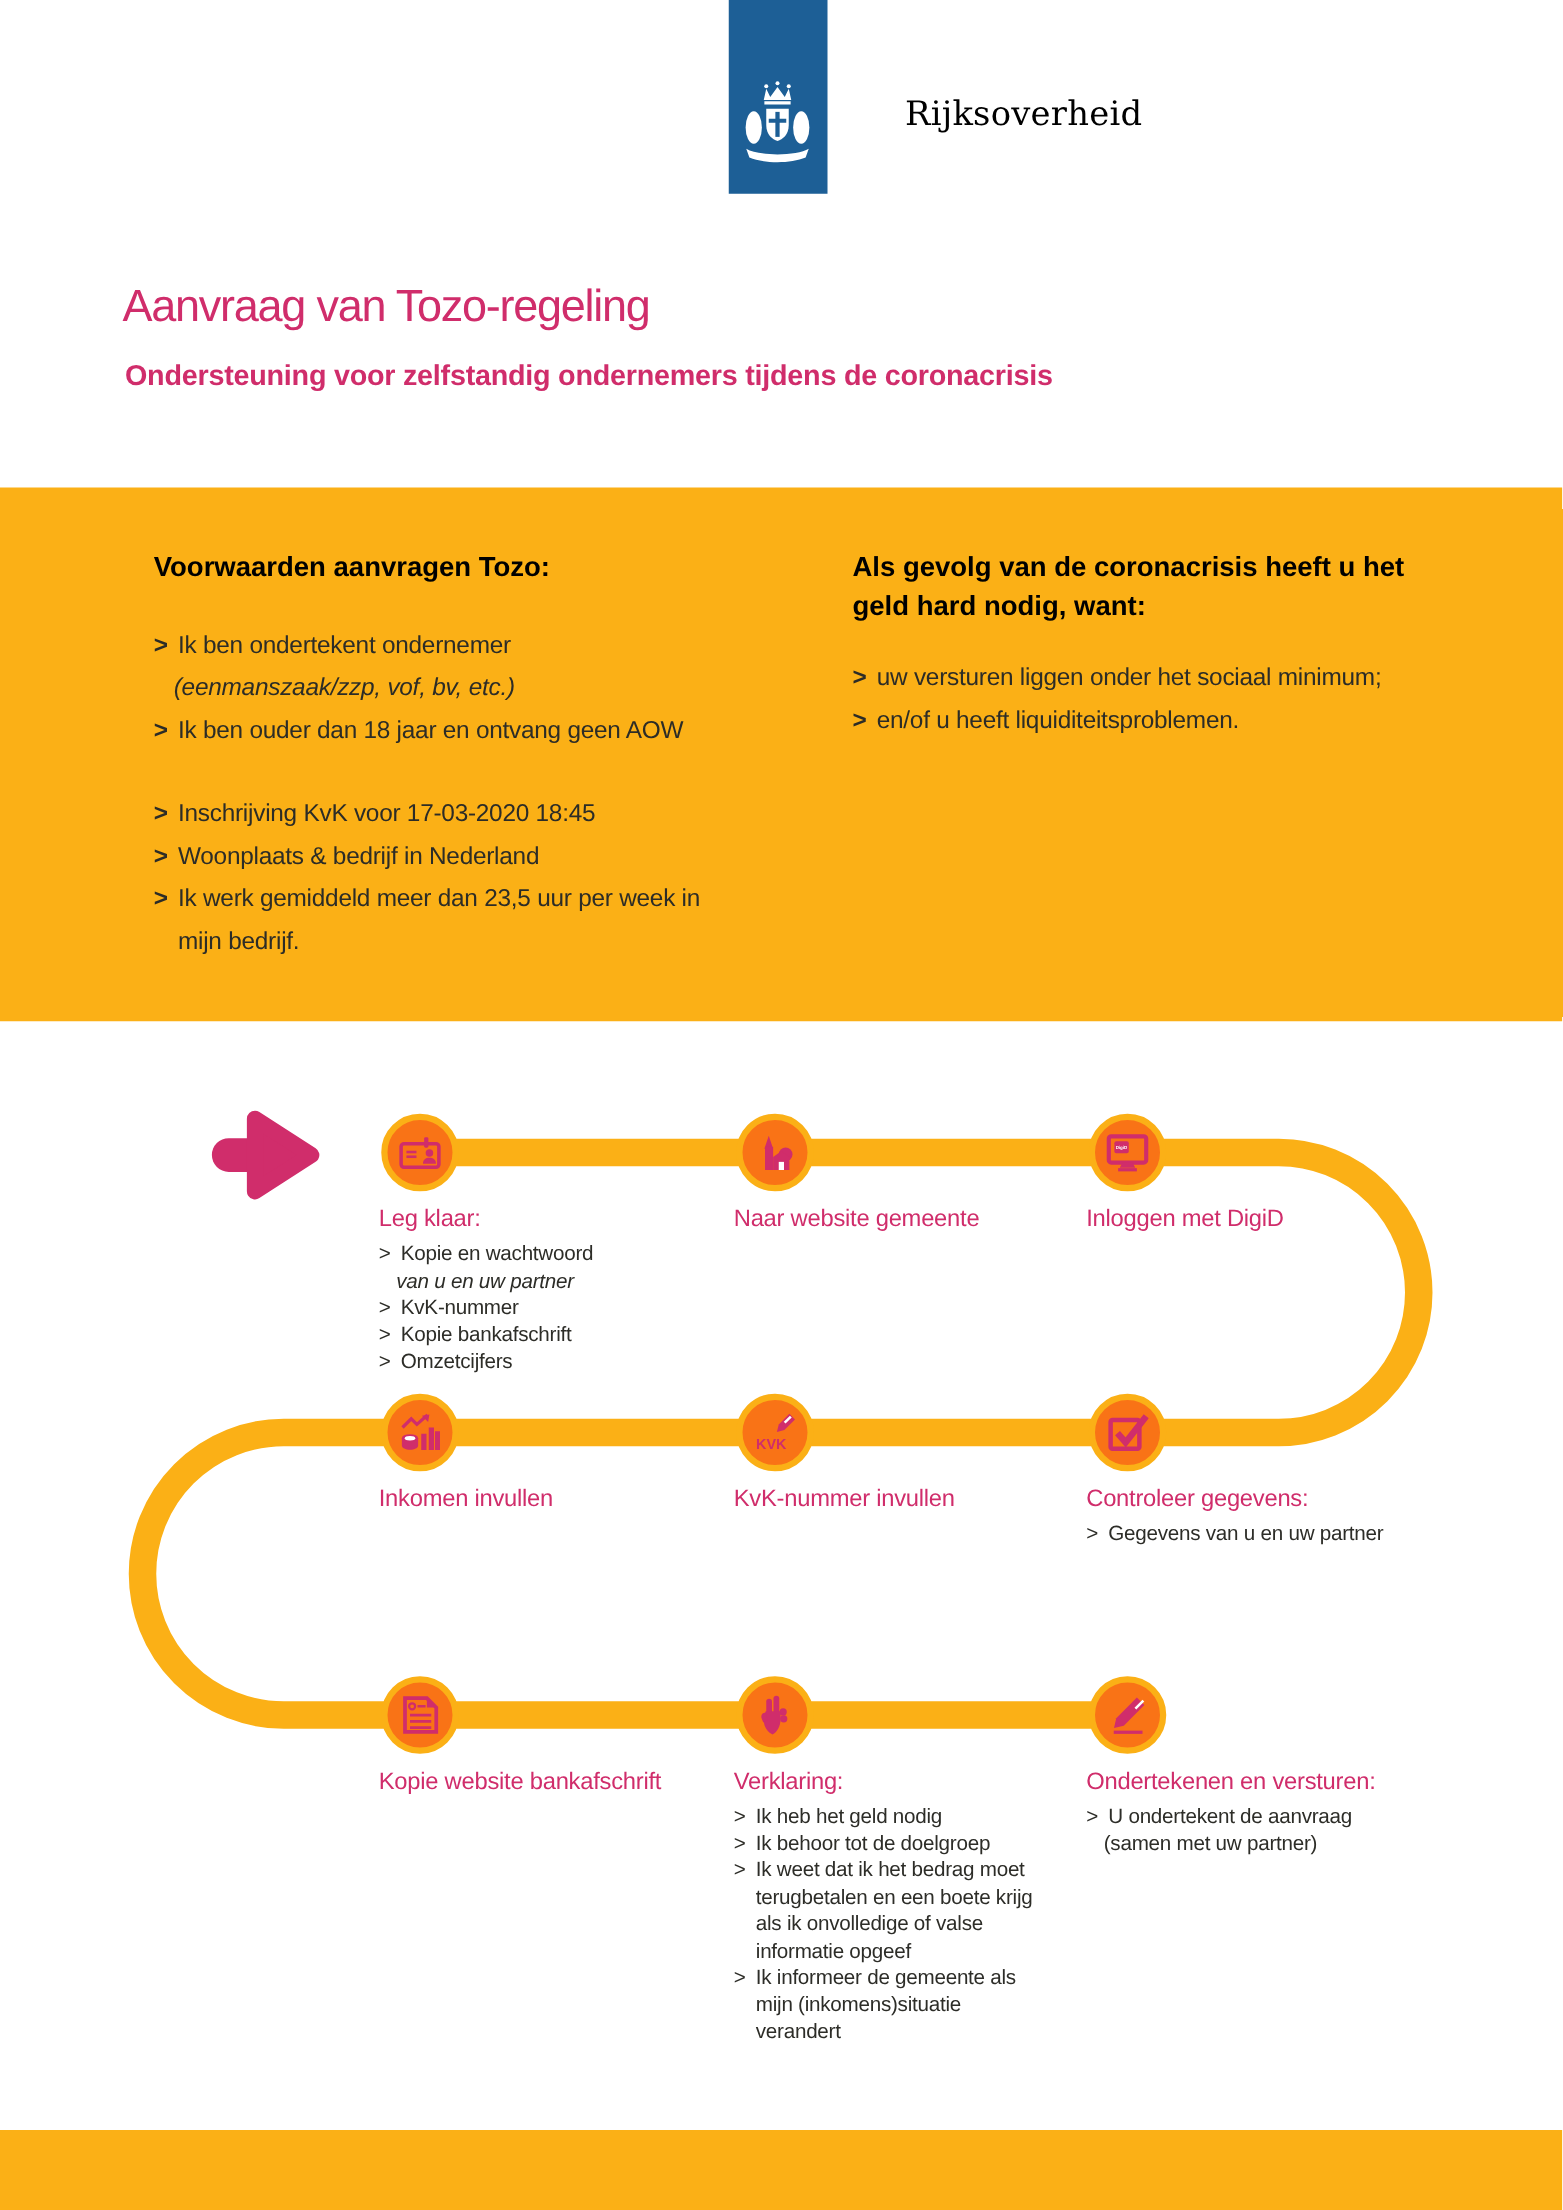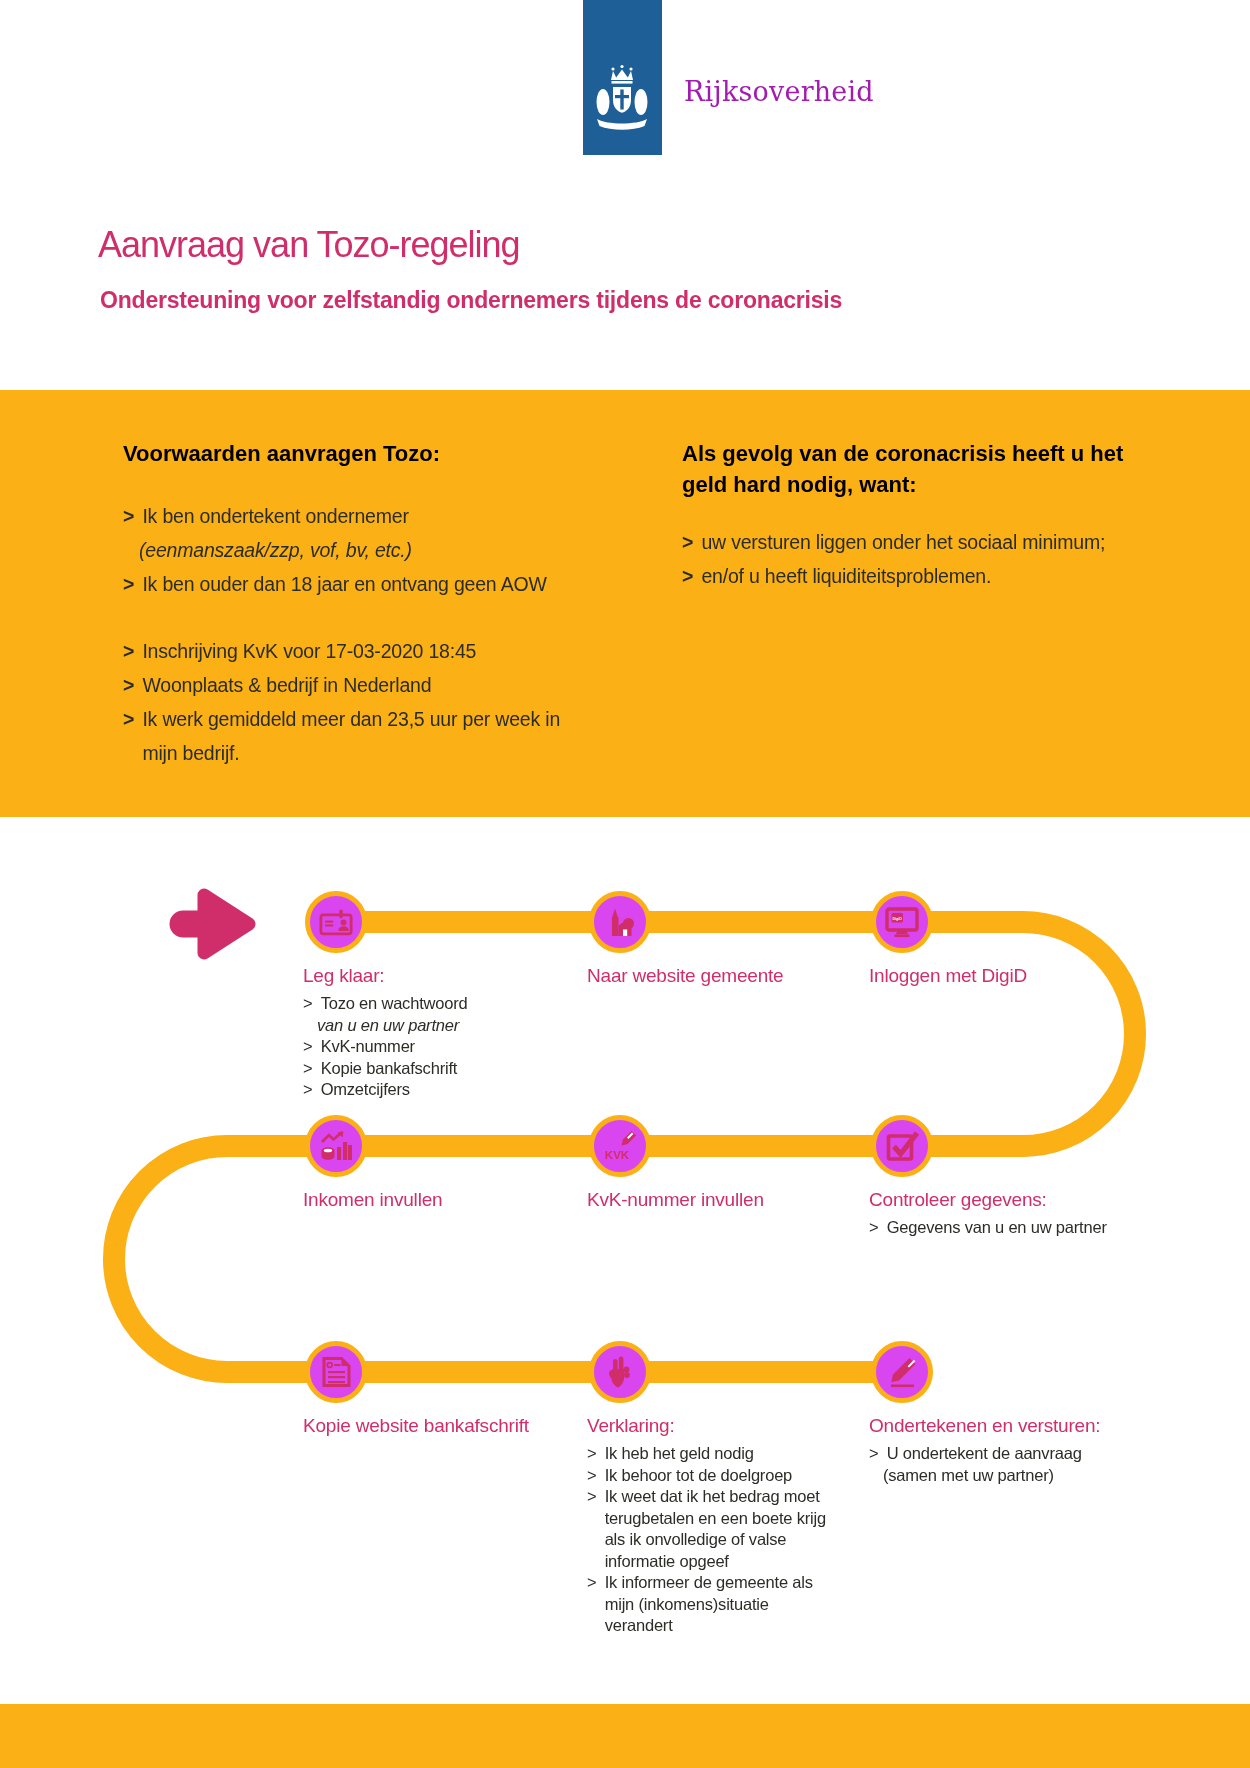--- a/index.html
+++ b/index.html
@@ -10,23 +10,23 @@
   }
   html,body{margin:0;padding:0;background:#ffffff;}
   .canvas{
     position:relative;width:1250px;height:1768px;overflow:hidden;background:#fff;
     font-family:"Liberation Sans",sans-serif;color:var(--ink);
   }
   
   .brand-block{position:absolute;left:583px;top:0;width:79px;height:155px;background:var(--blue);}
   .crest{position:absolute;left:10px;top:64px;}
   .brand-name{
-    position:absolute;left:684px;top:76px;
+    position:absolute;left:724px;top:76px;
     font-family:"DejaVu Serif","Liberation Serif",serif;
-    font-size:27px;color:#a21caf;letter-spacing:.2px;
+    font-size:27px;color:#000000;letter-spacing:.2px;
   }
   
   .page-title{
     position:absolute;left:98px;top:224px;
     font-size:36px;font-weight:normal;letter-spacing:-1px;
     color:var(--magenta);
   }
   .page-subtitle{
     position:absolute;left:100px;top:287px;
     font-size:23px;font-weight:bold;letter-spacing:-.2px;
@@ -51,21 +51,21 @@
   .flow-svg{position:absolute;left:0;top:0;width:1250px;height:1768px;pointer-events:none;}
   .path-line{stroke:var(--yellow);stroke-width:22;fill:none;}
   .mg-f{fill:var(--magenta);}
   .mg-s{stroke:var(--magenta);fill:none;}
   .wh-f{fill:#ffffff;}
   .step{position:absolute;width:272px;}
   .s-c1{left:303px;} .s-c2{left:587px;} .s-c3{left:869px;}
   .s-r1{top:891px;} .s-r2{top:1115px;} .s-r3{top:1341px;}
   .w-narrow{width:254px;} .w-wide{width:300px;}
   .circle{
-    width:62px;height:62px;box-sizing:border-box;background:#d946ef;
+    width:62px;height:62px;box-sizing:border-box;background:#f97316;
     border:5px solid var(--yellow);border-radius:50%;
     display:flex;align-items:center;justify-content:center;margin-left:2px;
   }
   .step-label{margin-top:11px;font-size:19px;font-weight:normal;color:var(--magenta);letter-spacing:-.2px;line-height:23px;}
   .flow-list{margin-top:6px;font-size:16.5px;line-height:21.5px;color:#2d2d28;}
   .flow-list .li-cont{margin-left:14px;}
   
   .bottom-band{position:absolute;left:0;top:1704px;width:1250px;height:64px;background:var(--yellow);}
 </style>
 </head>
@@ -157,21 +157,21 @@
         <rect class="mg-f" x="6.5" y="13.5" width="8.5" height="2.2"></rect>
         <rect class="mg-f" x="6.5" y="17.5" width="8.5" height="2.2"></rect>
         <circle class="mg-f" cx="26" cy="15.5" r="3.2"></circle>
         <path class="mg-f" d="M20.5 24.5 c0-3.4 2.4-5 5.5-5 s5.5 1.6 5.5 5 Z"></path>
       </svg>
     </div>
     <div class="step-label">Leg klaar:</div>
     <div class="flow-list">
         <div class="li-row">
           <span class="chev">&gt;</span>
-          <span class="li-text">Tozo en wachtwoord</span>
+          <span class="li-text">Kopie en wachtwoord</span>
         </div>
         <div class="li-cont italic">van u en uw partner</div>
         <div class="li-row">
           <span class="chev">&gt;</span>
           <span class="li-text">KvK-nummer</span>
         </div>
         <div class="li-row">
           <span class="chev">&gt;</span>
           <span class="li-text">Kopie bankafschrift</span>
         </div>

